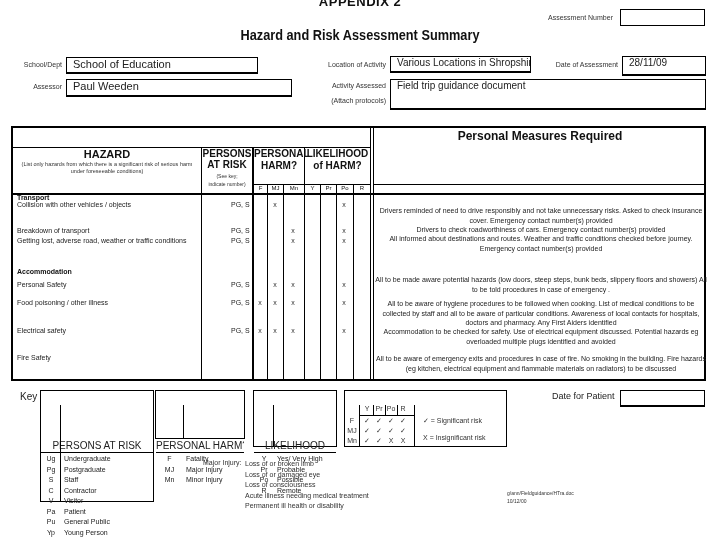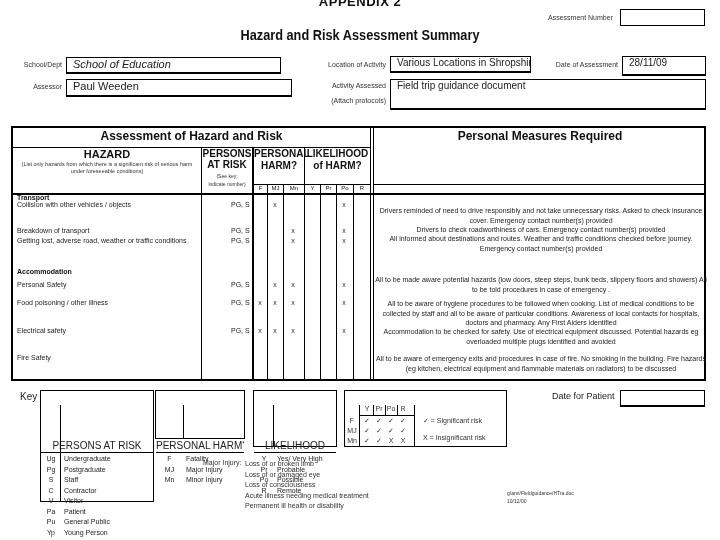--- a/index.html
+++ b/index.html
@@ -36,21 +36,21 @@
 </style>
 </head>
 <body>
 
 <div id="appendix" class="abs">APPENDIX 2</div>
 <div id="assess-num-label" class="abs">Assessment Number</div>
 <div id="assess-num-box" class="abs fbox"></div>
 <div id="title" class="abs">Hazard and Risk Assessment  Summary</div>
 
 <div class="abs flabel" style="left:0;width:62px;top:61px;">School/Dept</div>
-<div class="abs fbox" style="left:66px;top:57px;width:215px;height:17px;font-style:italic;">School of Education</div>
+<div class="abs fbox" style="left:66px;top:57px;width:192px;height:17px;">School of Education</div>
 <div class="abs flabel" style="left:0;width:62px;top:83px;">Assessor</div>
 <div class="abs fbox" style="left:66px;top:79px;width:226px;height:18px;">Paul Weeden</div>
 
 <div class="abs flabel" style="left:300px;width:86px;top:61px;">Location of Activity</div>
 <div class="abs fbox" style="left:390px;top:56px;width:141px;height:17px;font-size:10px;line-height:11px;">Various Locations in Shropshire</div>
 <div class="abs flabel" style="left:540px;width:78px;top:61px;">Date of Assessment</div>
 <div class="abs fbox" style="left:622px;top:56px;width:84px;height:20px;font-size:10px;line-height:11px;">28/11/09</div>
 
 <div class="abs flabel" style="left:300px;width:86px;top:82px;">Activity Assessed</div>
 <div class="abs flabel" style="left:300px;width:86px;top:97px;">(Attach protocols)</div>
@@ -69,21 +69,20 @@
   <div class="vline" style="left:323px;width:1px;top:57px;"></div>
   <div class="vline" style="left:340px;width:1px;top:57px;"></div>
   <div class="vline" style="left:357px;width:1px;"></div>
   <div class="vline" style="left:360px;width:1px;"></div>
 
   <div class="hline" style="left:0;width:358px;top:19px;"></div>
   <div class="hline" style="left:241px;width:116px;top:56px;"></div>
   <div class="hline" style="left:0;width:693px;top:65px;border-top-width:2px;"></div>
   <div class="hline" style="left:361px;width:332px;top:56px;"></div>
 
-  <div class="ctext" style="left:0;width:357px;top:1px;font-size:12px;font-weight:bold;">Assessment of Hazard and Risk</div>
   <div class="ctext" style="left:361px;width:332px;top:1px;font-size:12px;font-weight:bold;">Personal Measures Required</div>
 
   <div class="ctext" style="left:0;width:188px;top:20px;font-size:11px;font-weight:bold;">HAZARD</div>
   <div class="ctext" style="left:2px;width:184px;top:33px;font-size:5.5px;line-height:7px;color:#333;">(List only hazards from which there is a significant risk of serious harm under foreseeable conditions)</div>
 
   <div class="ctext" style="left:189px;width:50px;top:20px;font-size:10px;font-weight:bold;line-height:11px;">
     <div>PERSONS</div>
     <div>AT RISK</div>
   </div>
   <div class="ctext" style="left:189px;width:50px;top:44px;font-size:5px;line-height:8px;color:#333;">

